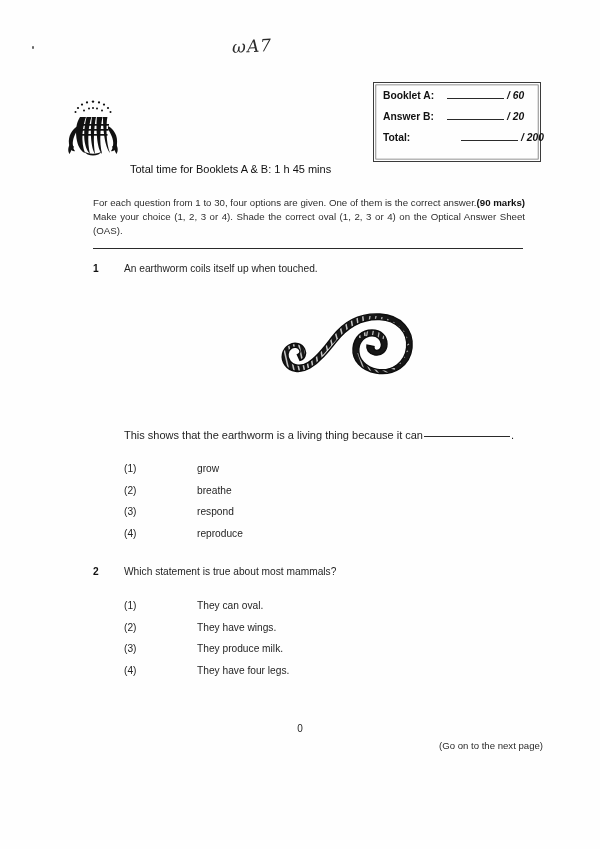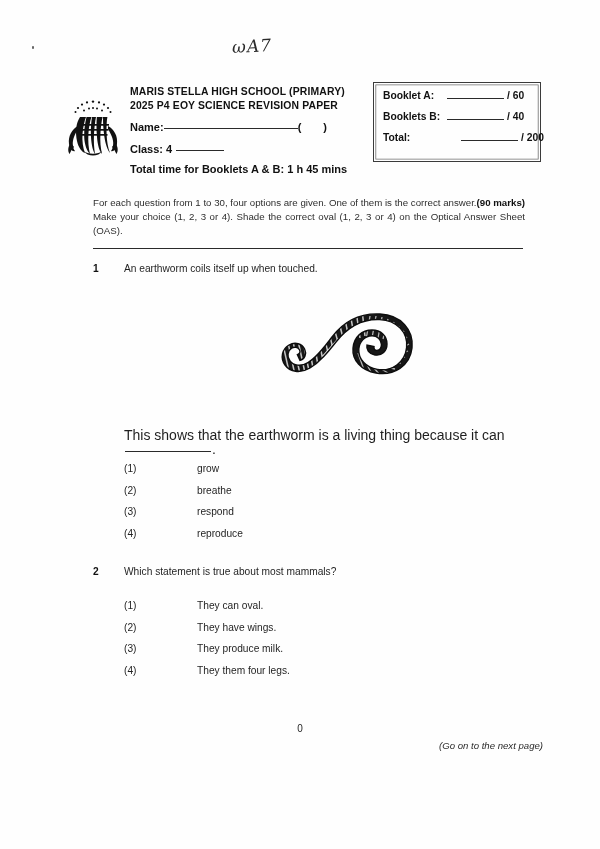--- a/index.html
+++ b/index.html
@@ -90,21 +90,21 @@
   }
   .rule-name { width: 134px; }
   .rule-class { width: 48px; margin-left: 4px; }
   .paren { letter-spacing: 0; }
   .paren-gap { display: inline-block; width: 22px; }
 
   .total-time {
     position: absolute;
     left: 130px;
     top: 163px;
-    font-weight: bold;
+    font-weight: normal;
     font-size: 11px;
     white-space: nowrap;
     color: #111;
     text-align: right;
   }
 
   
   .marks-box {
     position: absolute;
     left: 373px;
@@ -128,21 +128,21 @@
   }
   .marks-label { width: 56px; flex: none; }
   .marks-blank {
     flex: none;
     border-bottom: 1.3px solid #2a2a2a;
     height: 9px;
   }
   .blank-a { width: 57px; margin-left: 8px; }
   .blank-b { width: 57px; margin-left: 8px; }
   .blank-t { width: 57px; margin-left: 22px; }
-  .marks-max { margin-left: 3px; }
+  .marks-max { margin-left: 3px; font-style: italic; }
 
   
   .instructions {
     position: absolute;
     left: 93px;
     top: 196px;
     width: 432px;
     font-size: 9.7px;
     line-height: 14.2px;
     color: #2e2e2e;
@@ -183,21 +183,21 @@
   .q-text { flex: 1; }
 
   .q1 { left: 93px; top: 262px; }
   .q2 { left: 93px; top: 565px; }
 
   .lead-in {
     position: absolute;
     left: 124px;
     top: 428px;
     width: 400px;
-    font-size: 14px;
+    font-size: 11px;
     line-height: 14px;
     color: #1f1f1f;
   }
   .blank-inline {
     display: inline-block;
     width: 86px;
     border-bottom: 1.2px solid #2a2a2a;
     position: relative;
     top: -2px;
     margin: 0 1px;
@@ -239,21 +239,20 @@
     font-size: 10px;
     color: #1f1f1f;
   }
   .footer-note {
     position: absolute;
     left: 0;
     top: 740px;
     width: 543px;
     text-align: right;
     font-size: 9.6px;
-    font-style: italic;
     color: #2a2a2a;
   }
 </style>
 </head>
 <body>
 
 <div class="page">
 
   <div class="speck"></div>
 
@@ -294,45 +293,33 @@
         <path d="M9 47 C6 50 5.4 55 7.6 58 C8.6 55.6 10 53 12 51 Z"></path>
 
         <path d="M46 30 C52 33 56 40 55 48 C54.4 53 51.5 56 49 55 C51.5 52 52 46 50 41 C48.8 38 47.4 35 46 33 Z"></path>
         <path d="M53 47 C56 50 56.6 55 54.4 58 C53.4 55.6 52 53 50 51 Z"></path>
 
         <path d="M22 55 C25 61 37 61 40 55 C37 58.6 25 58.6 22 55 Z"></path>
       </g>
     </svg>
   </div>
 
-  <div class="header-text">
-    <div class="school-name">MARIS STELLA HIGH SCHOOL (PRIMARY)</div>
-    <div class="paper-name">2025 P4 EOY SCIENCE REVISION PAPER</div>
-
-    <div class="field-row">
-      <span>Name:</span><span class="rule rule-name"></span><span class="paren">(</span><span class="paren-gap"></span><span class="paren">)</span>
-    </div>
-
-    <div class="field-row">
-      <span>Class: 4</span><span class="rule rule-class"></span>
-    </div>
-  </div>
 
   <div class="total-time">Total time for Booklets A &amp; B: 1 h 45 mins</div>
 
   <div class="marks-box">
     <div class="marks-row">
       <span class="marks-label">Booklet A:</span>
       <span class="marks-blank blank-a"></span>
       <span class="marks-max">/ 60</span>
     </div>
     <div class="marks-row">
-      <span class="marks-label">Booklets B:</span>
+      <span class="marks-label">Answer B:</span>
       <span class="marks-blank blank-b"></span>
-      <span class="marks-max">/ 40</span>
+      <span class="marks-max">/ 20</span>
     </div>
     <div class="marks-row">
       <span class="marks-label">Total:</span>
       <span class="marks-blank blank-t"></span>
       <span class="marks-max">/ 200</span>
     </div>
   </div>
 
   <div class="instructions">
     <span class="marks-total">(90 marks)</span><span>For each question from 1 to 30, four options are given. One of them is the correct answer. Make your choice (1, 2, 3 or 4). Shade the correct oval (1, 2, 3 or 4) on the Optical Answer Sheet (OAS).</span>
@@ -505,20 +492,20 @@
     <div class="option">
       <span class="opt-key">(2)</span>
       <span class="opt-label">They have wings.</span>
     </div>
     <div class="option">
       <span class="opt-key">(3)</span>
       <span class="opt-label">They produce milk.</span>
     </div>
     <div class="option">
       <span class="opt-key">(4)</span>
-      <span class="opt-label">They them four legs.</span>
+      <span class="opt-label">They have four legs.</span>
     </div>
   </div>
 
   <div class="page-number">0</div>
   <div class="footer-note">(Go on to the next page)</div>
 
 </div>
 
 </body></html>

